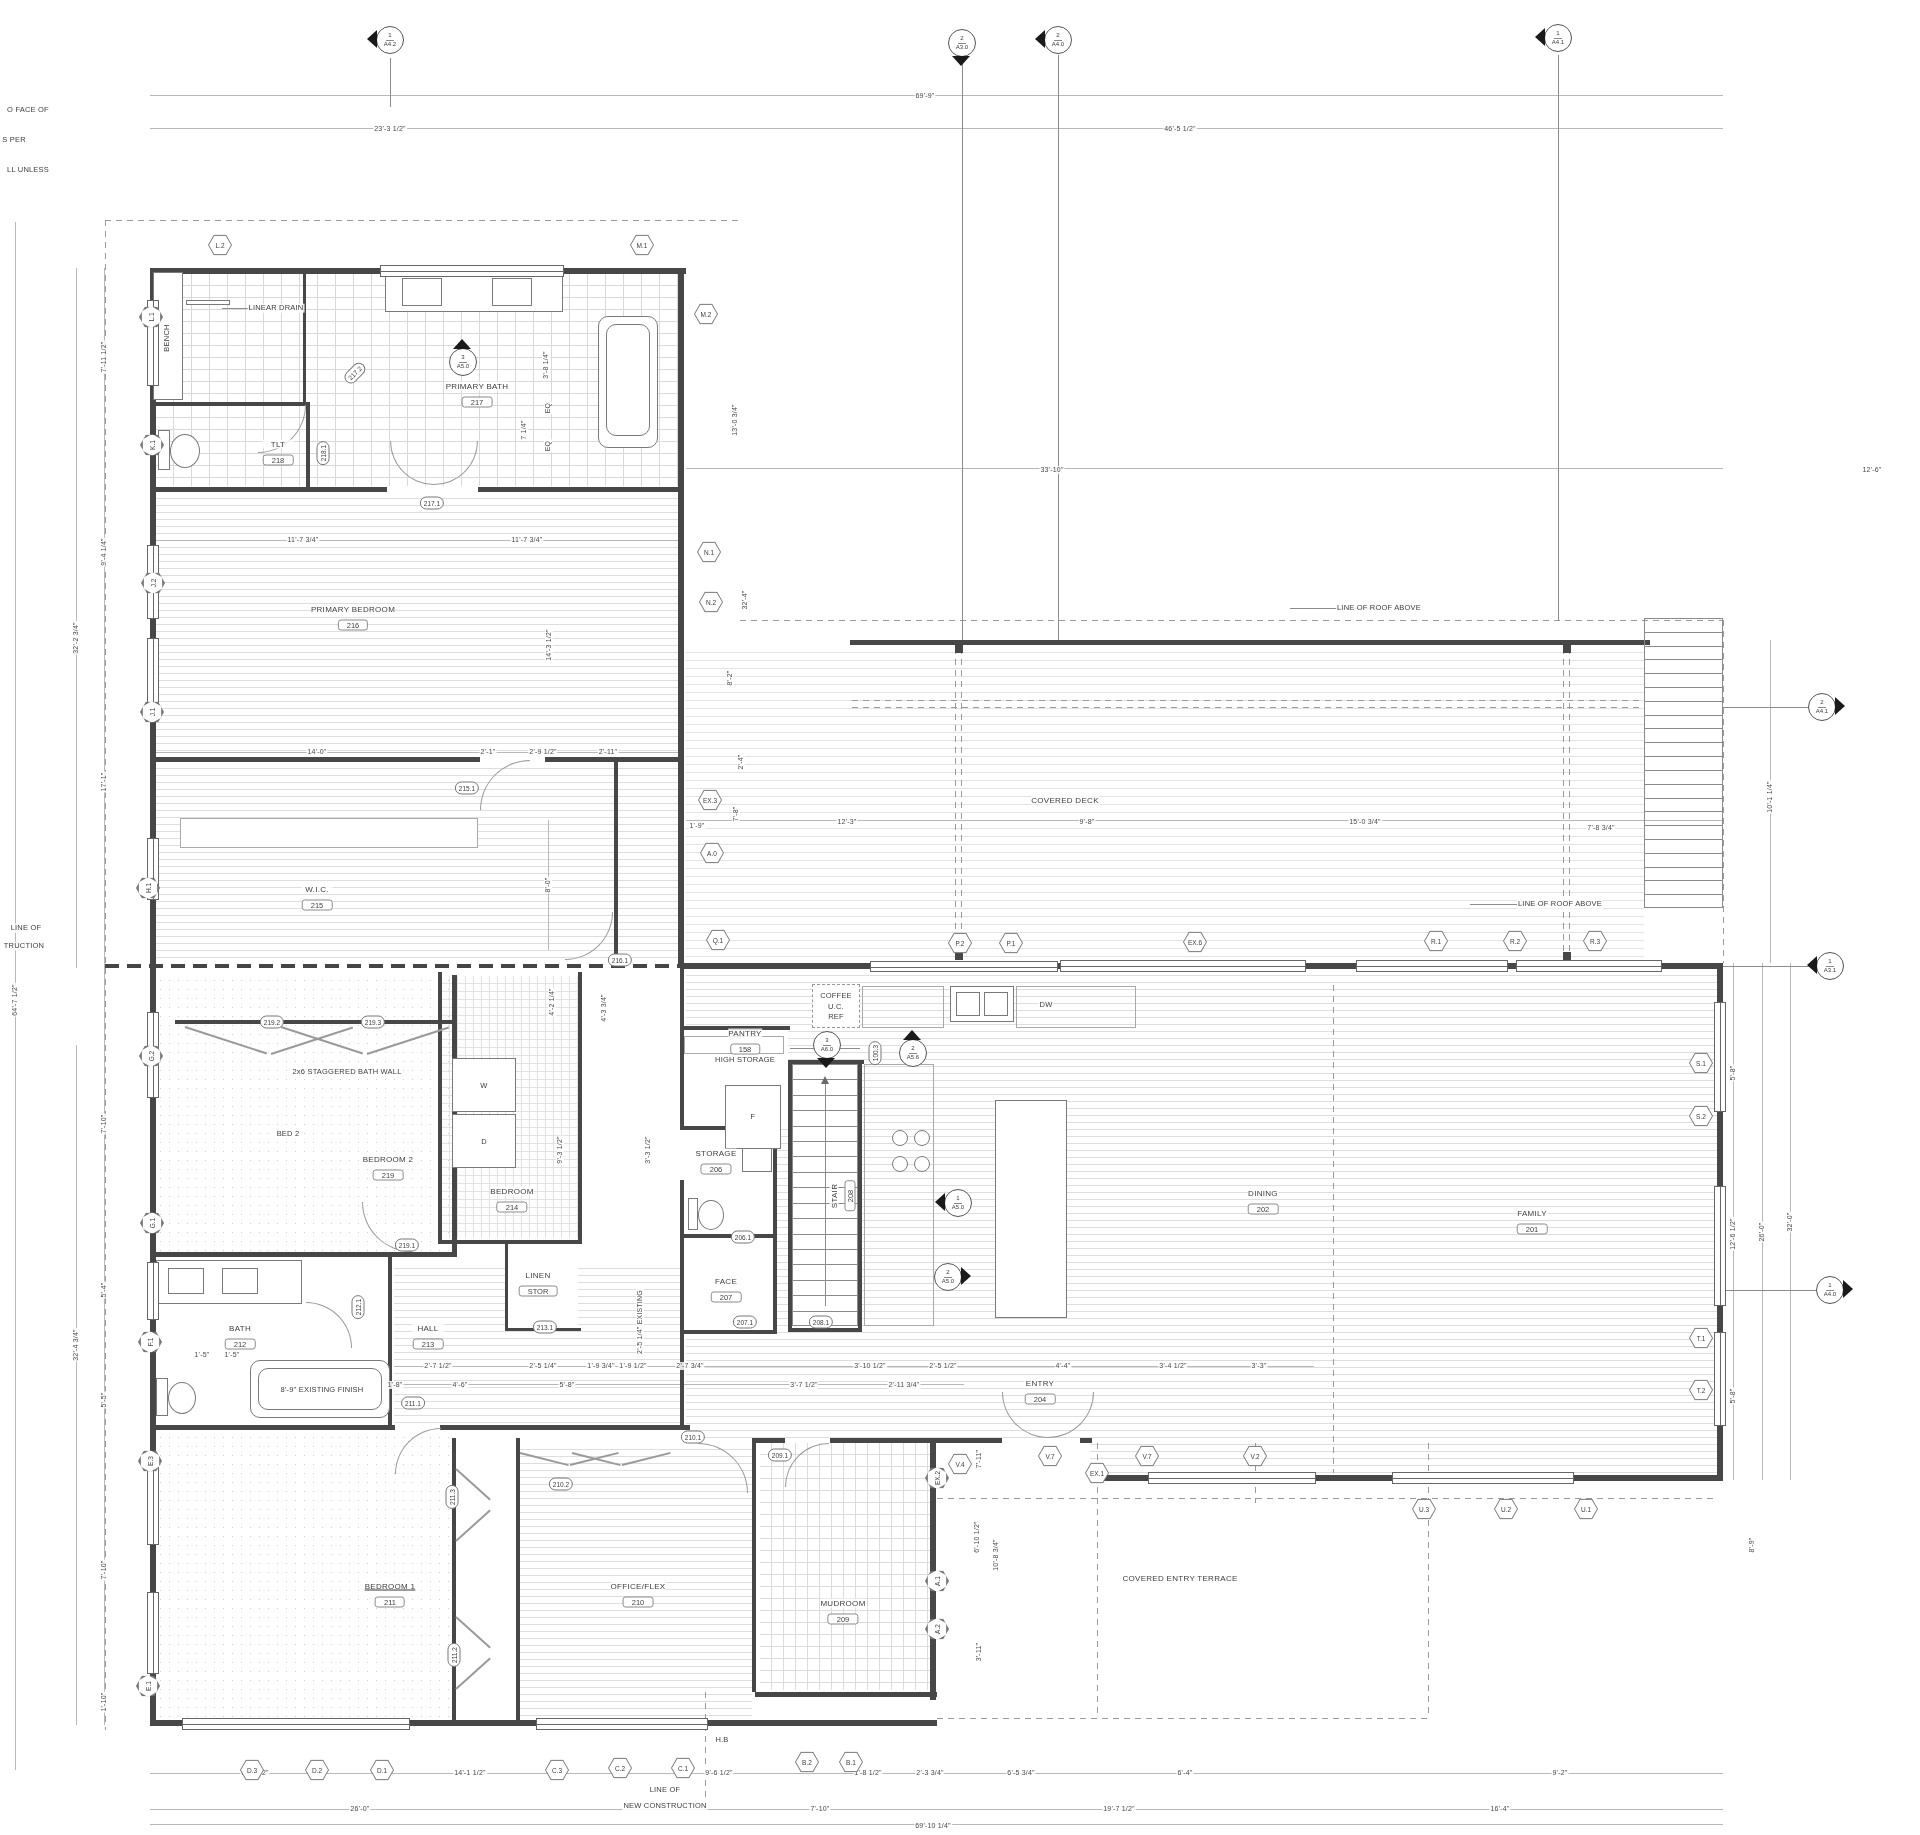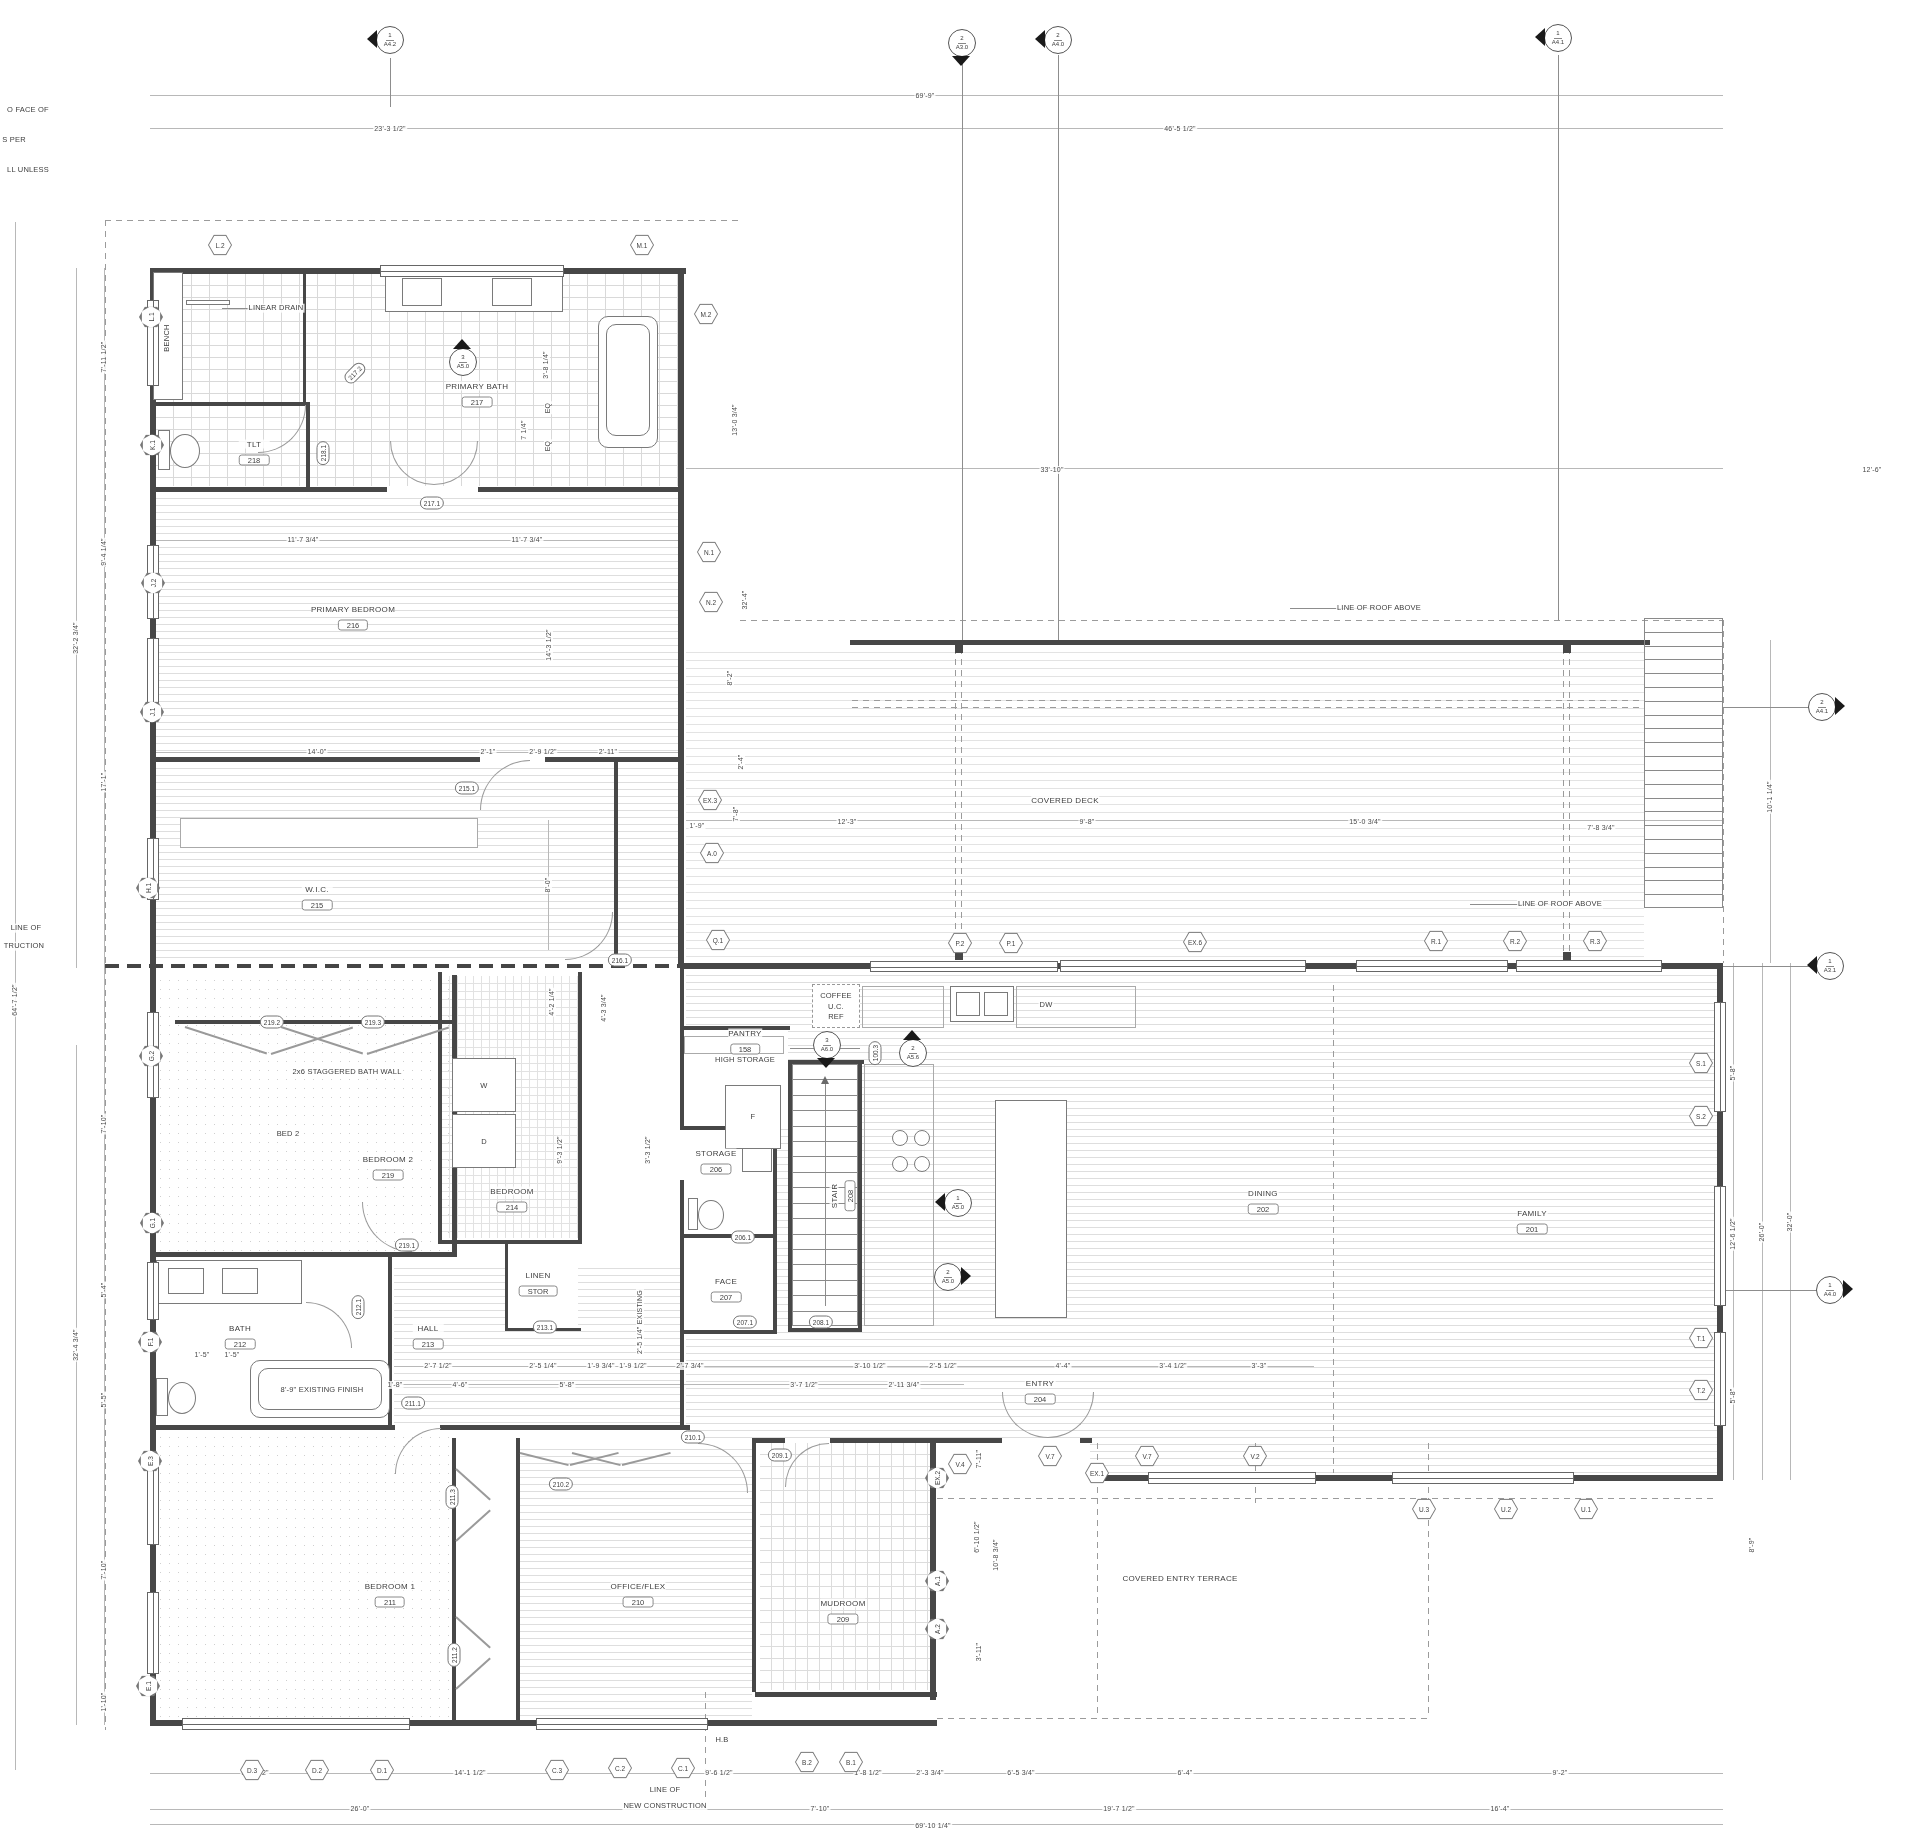--- a/index.html
+++ b/index.html
@@ -409,38 +409,38 @@
     <div class="txt dim" style="left: 930px; top: 1773px;">2'-3 3/4"</div>
     <div class="txt dim" style="left: 1021px; top: 1773px;">6'-5 3/4"</div>
     <div class="txt dim" style="left: 1185px; top: 1773px;">6'-4"</div>
     <div class="txt dim" style="left: 1560px; top: 1773px;">9'-2"</div>
     <div class="txt dim" style="left: 360px; top: 1809px;">26'-0"</div>
     <div class="txt dim" style="left: 820px; top: 1809px;">7'-10"</div>
     <div class="txt dim" style="left: 1119px; top: 1809px;">19'-7 1/2"</div>
     <div class="txt dim" style="left: 1500px; top: 1809px;">16'-4"</div>
     <div class="txt dim" style="left: 933px; top: 1826px;">69'-10 1/4"</div>
     <div class="roomlbl" style="left: 477px; top: 395px;"><div class="rname">PRIMARY BATH</div><div class="rnum">217</div></div>
-    <div class="roomlbl" style="left: 254px; top: 453px;"><div class="rname">TLT</div><div class="rnum">218</div></div>
+    <div class="roomlbl" style="left: 278px; top: 453px;"><div class="rname">TLT</div><div class="rnum">218</div></div>
     <div class="roomlbl" style="left: 353px; top: 618px;"><div class="rname">PRIMARY BEDROOM</div><div class="rnum">216</div></div>
     <div class="roomlbl" style="left: 317px; top: 898px;"><div class="rname">W.I.C.</div><div class="rnum">215</div></div>
     <div class="roomlbl" style="left: 1065px; top: 800px;">
       <div class="rname">COVERED DECK</div>
     </div>
     <div class="roomlbl" style="left: 745px; top: 1042px;"><div class="rname">PANTRY</div><div class="rnum">158</div></div>
     <div class="roomlbl" style="left: 716px; top: 1162px;"><div class="rname">STORAGE</div><div class="rnum">206</div></div>
     <div class="roomlbl" style="left: 726px; top: 1290px;"><div class="rname">FACE</div><div class="rnum">207</div></div>
     <div class="roomlbl v" style="left: 843px; top: 1196px;"><div class="rname">STAIR</div><div class="rnum">208</div></div>
     <div class="roomlbl" style="left: 512px; top: 1200px;"><div class="rname">BEDROOM</div><div class="rnum">214</div></div>
     <div class="roomlbl" style="left: 538px; top: 1284px;"><div class="rname">LINEN</div><div class="rnum">STOR</div></div>
     <div class="roomlbl" style="left: 1263px; top: 1202px;"><div class="rname">DINING</div><div class="rnum">202</div></div>
     <div class="roomlbl" style="left: 1532px; top: 1222px;"><div class="rname">FAMILY</div><div class="rnum">201</div></div>
     <div class="roomlbl" style="left: 388px; top: 1168px;"><div class="rname">BEDROOM 2</div><div class="rnum">219</div></div>
     <div class="roomlbl" style="left: 240px; top: 1337px;"><div class="rname">BATH</div><div class="rnum">212</div></div>
     <div class="roomlbl" style="left: 428px; top: 1337px;"><div class="rname">HALL</div><div class="rnum">213</div></div>
-    <div class="roomlbl" style="left: 390px; top: 1595px;"><div class="rname">BEDROOM 1</div><div class="rnum">211</div></div>
+    <div class="roomlbl" style="left: 390px; top: 1595px; text-decoration: underline;"><div class="rname">BEDROOM 1</div><div class="rnum">211</div></div>
     <div class="roomlbl" style="left: 638px; top: 1595px;"><div class="rname">OFFICE/FLEX</div><div class="rnum">210</div></div>
     <div class="roomlbl" style="left: 843px; top: 1612px;"><div class="rname">MUDROOM</div><div class="rnum">209</div></div>
     <div class="roomlbl" style="left: 1040px; top: 1392px;"><div class="rname">ENTRY</div><div class="rnum">204</div></div>
     <div class="roomlbl" style="left: 1180px; top: 1578px;">
       <div class="rname">COVERED ENTRY TERRACE</div>
     </div>
     <div class="tag" style="left: 355px; top: 373px; transform: translate(-50%, -50%) rotate(-45deg);">217.2</div>
     <div class="tag" style="left: 323px; top: 453px; transform: translate(-50%, -50%) rotate(-90deg);">218.1</div>
     <div class="tag" style="left: 432px; top: 503px;">217.1</div>
     <div class="tag" style="left: 467px; top: 788px;">215.1</div>

